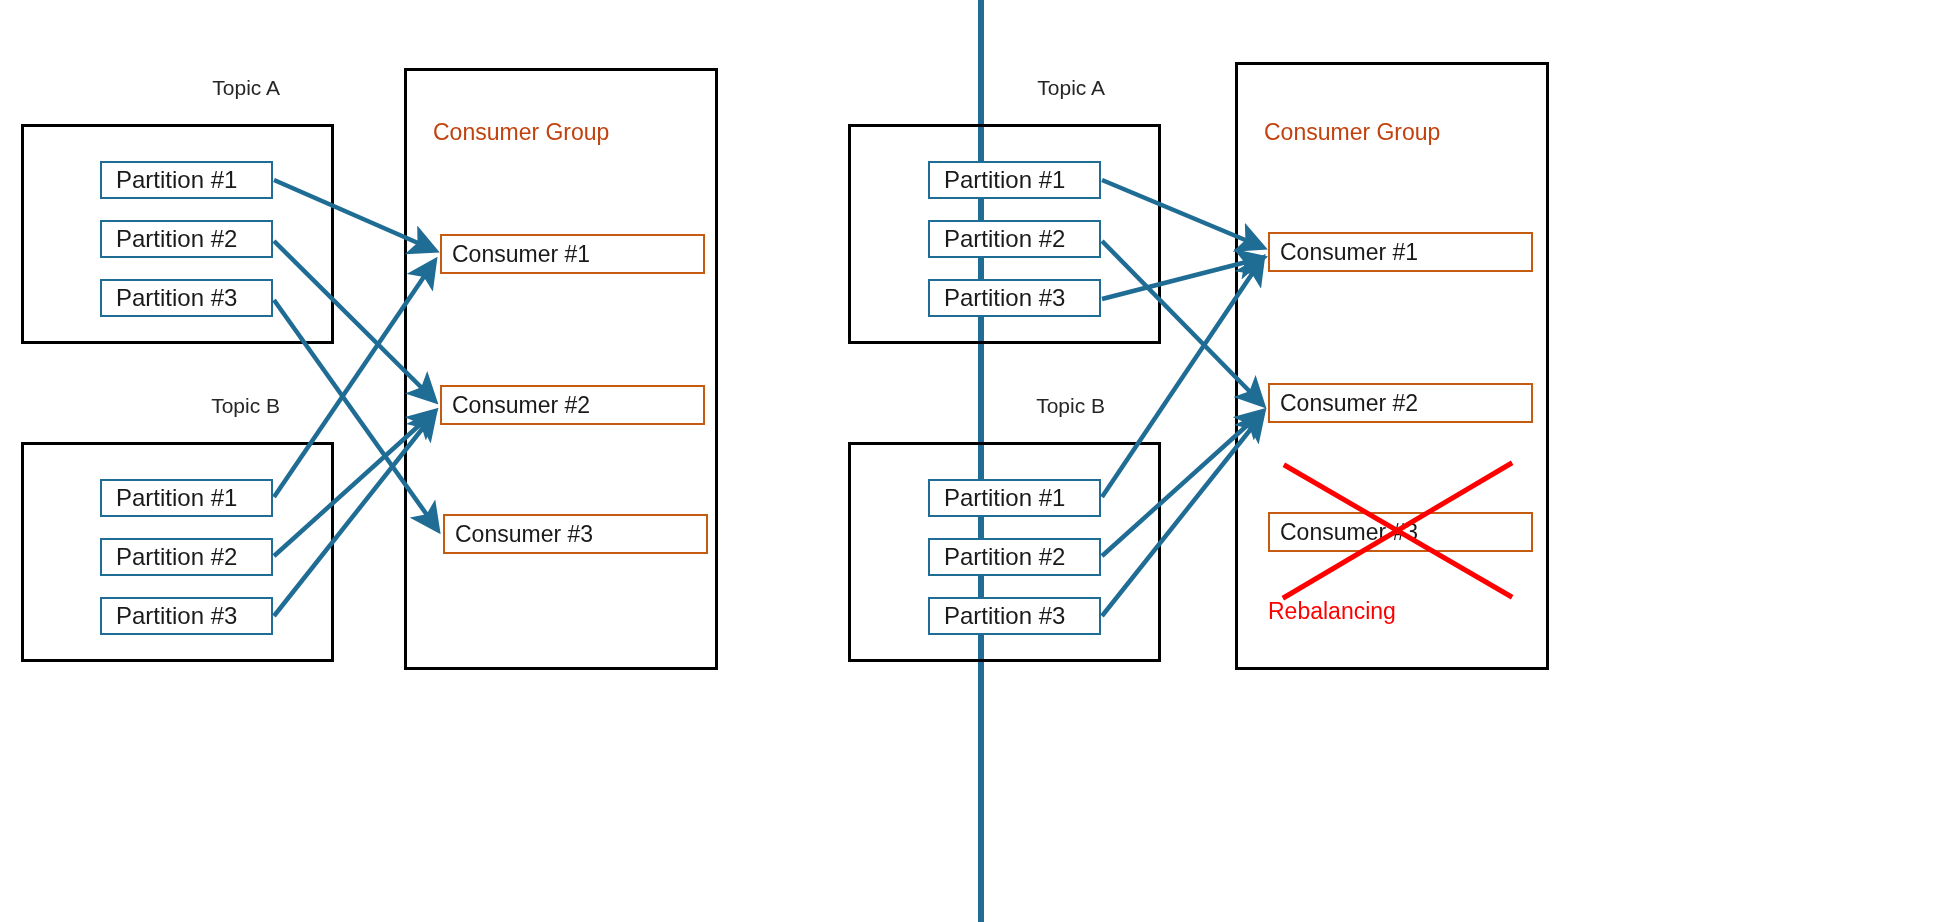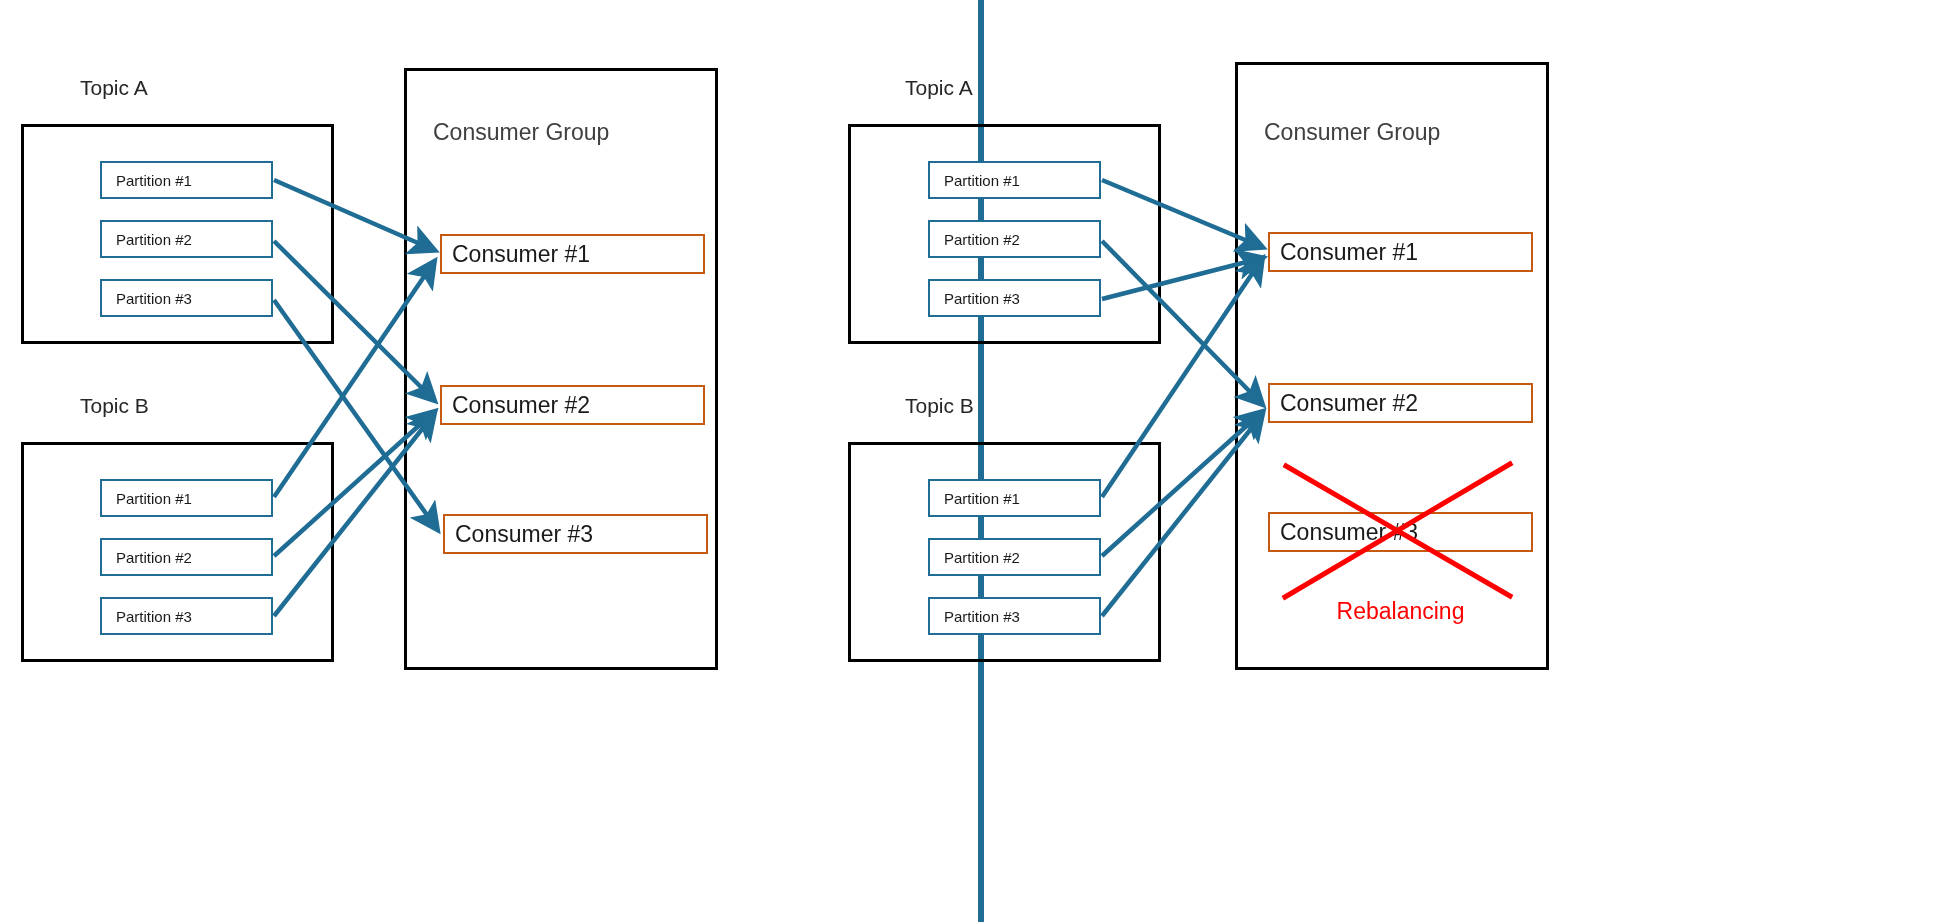--- a/index.html
+++ b/index.html
@@ -37,47 +37,47 @@
     position: absolute;
     border: 3px solid #000000;
     box-sizing: border-box;
     background: transparent;
   }
   .topic-label {
     position: absolute;
     font-size: 21px;
     color: #262626;
     white-space: nowrap;
-    text-align: left;
+    text-align: right;
   }
 
   
   .partition-box {
     position: absolute;
     border: 2px solid #1F6C94;
     box-sizing: border-box;
     background: #ffffff;
     display: flex;
     align-items: center;
     padding-left: 14px;
-    font-size: 15px;
+    font-size: 24px;
     color: #1a1a1a;
   }
 
   
   .group-box {
     position: absolute;
     border: 3px solid #000000;
     box-sizing: border-box;
     background: transparent;
   }
   .group-title {
     position: absolute;
     font-size: 23px;
-    color: #404040;
+    color: #c2410c;
     white-space: nowrap;
   }
 
   
   .consumer-box {
     position: absolute;
     border: 2px solid #C55A11;
     box-sizing: border-box;
     background: #ffffff;
     display: flex;
@@ -99,21 +99,20 @@
     top: 0; left: 0;
     width: 100%;
     height: 100%;
     pointer-events: none;
   }
   .rebalancing-label {
     position: absolute;
     font-size: 23px;
     color: #FF0000;
     white-space: nowrap;
-    text-align: center;
   }
 </style>
 </head>
 <body>
 
 <div id="canvas">
 
   <div class="panel" id="panel-left">
 
     <div class="topic-label" style="left:80px; top:76px; width:200px;">Topic A</div>

